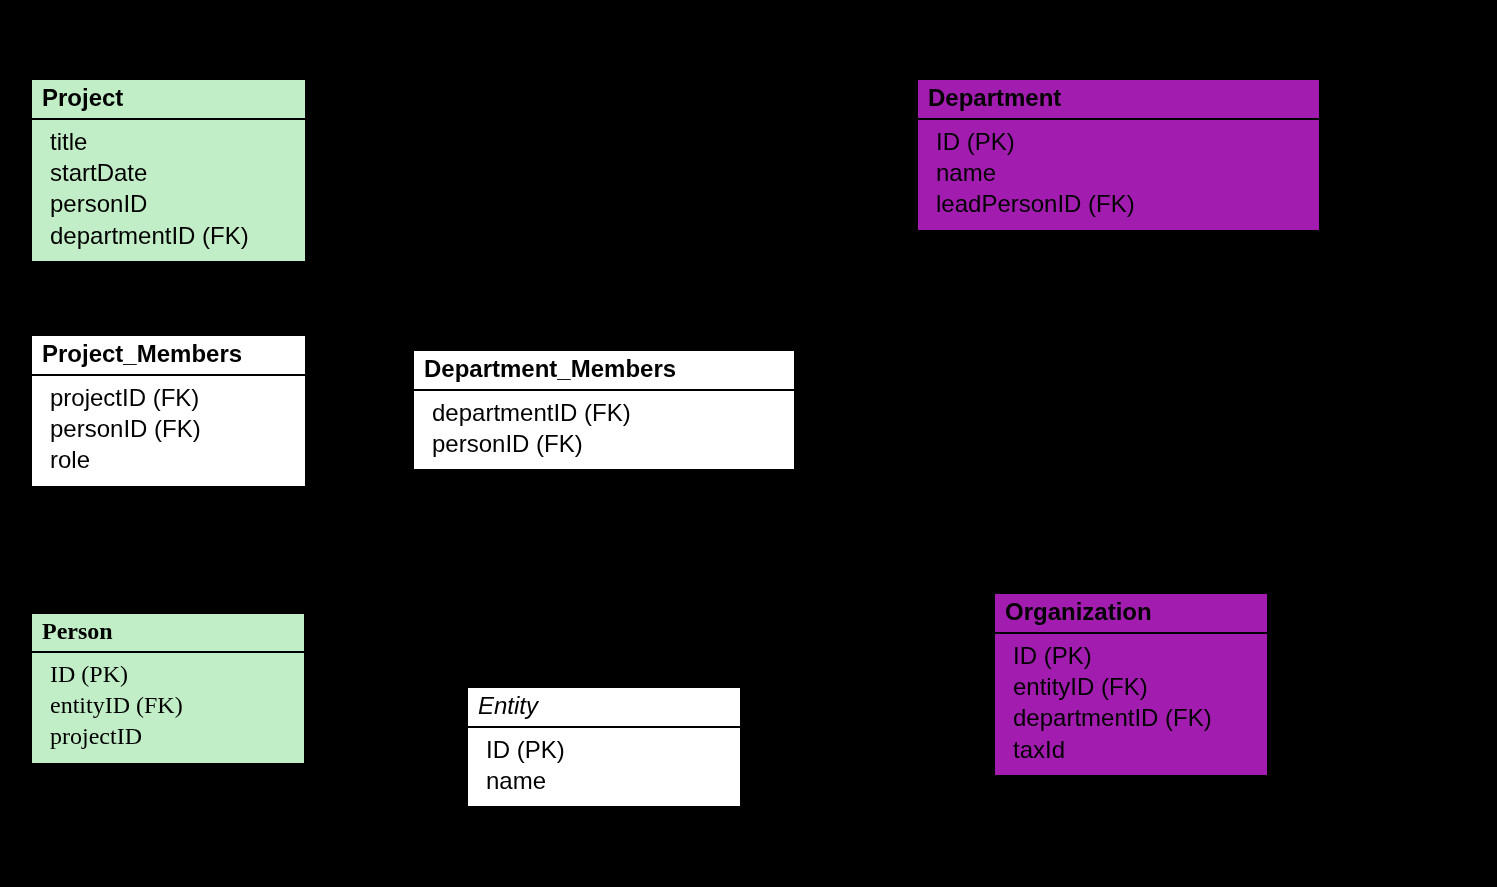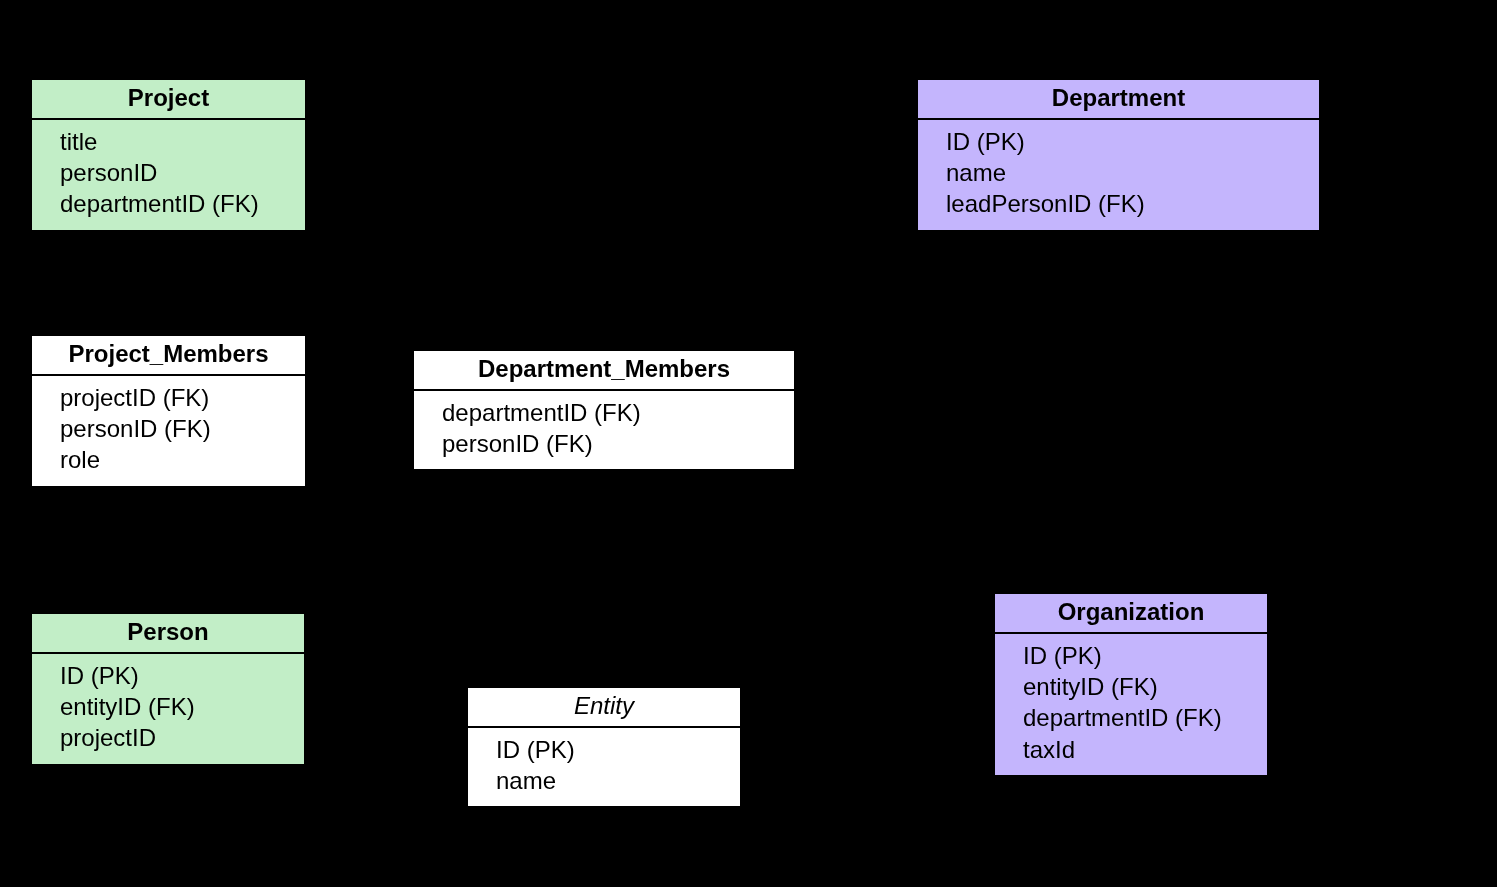--- a/index.html
+++ b/index.html
@@ -13,41 +13,41 @@
     font-size: 24px;
     color: #000;
   }
   .entity {
     position: absolute;
     border: 2px solid #000;
     background: #fff;
     box-sizing: border-box;
   }
   .entity.green { background: #c2eec7; }
-  .entity.yellow { background: #c4b5fd; }
+  .entity.yellow { background: #a21caf; }
   .entity-title {
     font-weight: bold;
-    text-align: center;
     padding: 4px 10px 6px;
     border-bottom: 2px solid #000;
   }
   .entity-title.italic { font-style: italic; font-weight: normal; }
   .entity-body {
-    padding: 6px 28px 10px;
+    padding: 6px 18px 10px;
     line-height: 1.3;
   }
   .attr { white-space: nowrap; }
 </style>
 </head>
 <body>
 
 <div class="entity green" style="left:30px; top:78px; width:277px;">
   <div class="entity-title">Project</div>
   <div class="entity-body">
     <div class="attr">title</div>
+    <div class="attr">startDate</div>
     <div class="attr">personID</div>
     <div class="attr">departmentID (FK)</div>
   </div>
 </div>
 
 <div class="entity yellow" style="left:916px; top:78px; width:405px;">
   <div class="entity-title">Department</div>
   <div class="entity-body">
     <div class="attr">ID (PK)</div>
     <div class="attr">name</div>
@@ -65,21 +65,21 @@
 </div>
 
 <div class="entity" style="left:412px; top:349px; width:384px;">
   <div class="entity-title">Department_Members</div>
   <div class="entity-body">
     <div class="attr">departmentID (FK)</div>
     <div class="attr">personID (FK)</div>
   </div>
 </div>
 
-<div class="entity green" style="left:30px; top:612px; width:276px;">
+<div class="entity green" style="left:30px; top:612px; width:276px;font-family:Liberation Serif, serif;">
   <div class="entity-title">Person</div>
   <div class="entity-body">
     <div class="attr">ID (PK)</div>
     <div class="attr">entityID (FK)</div>
     <div class="attr">projectID</div>
   </div>
 </div>
 
 <div class="entity" style="left:466px; top:686px; width:276px;">
   <div class="entity-title italic">Entity</div>

